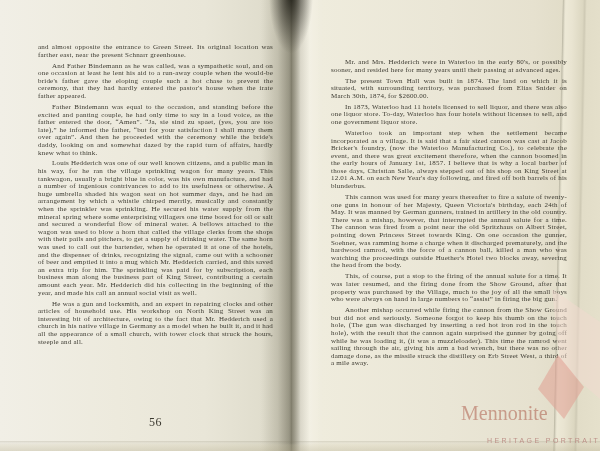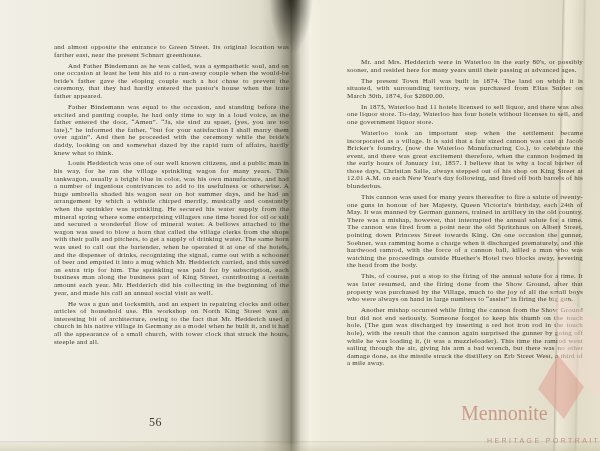--- a/index.html
+++ b/index.html
@@ -34,21 +34,20 @@
   }
   .bottom-edge {
     position:absolute; left:0; top:441px; width:600px; height:10px;
     background:linear-gradient(180deg,rgba(128,122,100,0.22) 0px,rgba(128,122,100,0.06) 2px,rgba(196,188,156,0.20) 4px,rgba(178,170,138,0.34) 10px);
   }
   
   .text-block {
     position:absolute; color:#3b3930;
     font-size:7px; line-height:7.6px; letter-spacing:0.2px;
     text-align:justify;
-    margin-left:16px;
   }
   .text-block p { margin:0 0 3.4px 0; text-indent:14px; }
   .text-left { left:38px; top:44px; width:235px; }
   .text-left p:first-child { text-indent:0; }
   .text-right { left:331px; top:59px; width:236px; }
   .pagenum {
     position:absolute; width:235px; text-align:center;
     font-size:12px; color:#3b3930; letter-spacing:0.5px;
   }
   .pagenum-left  { left:38px;  top:415px; }

